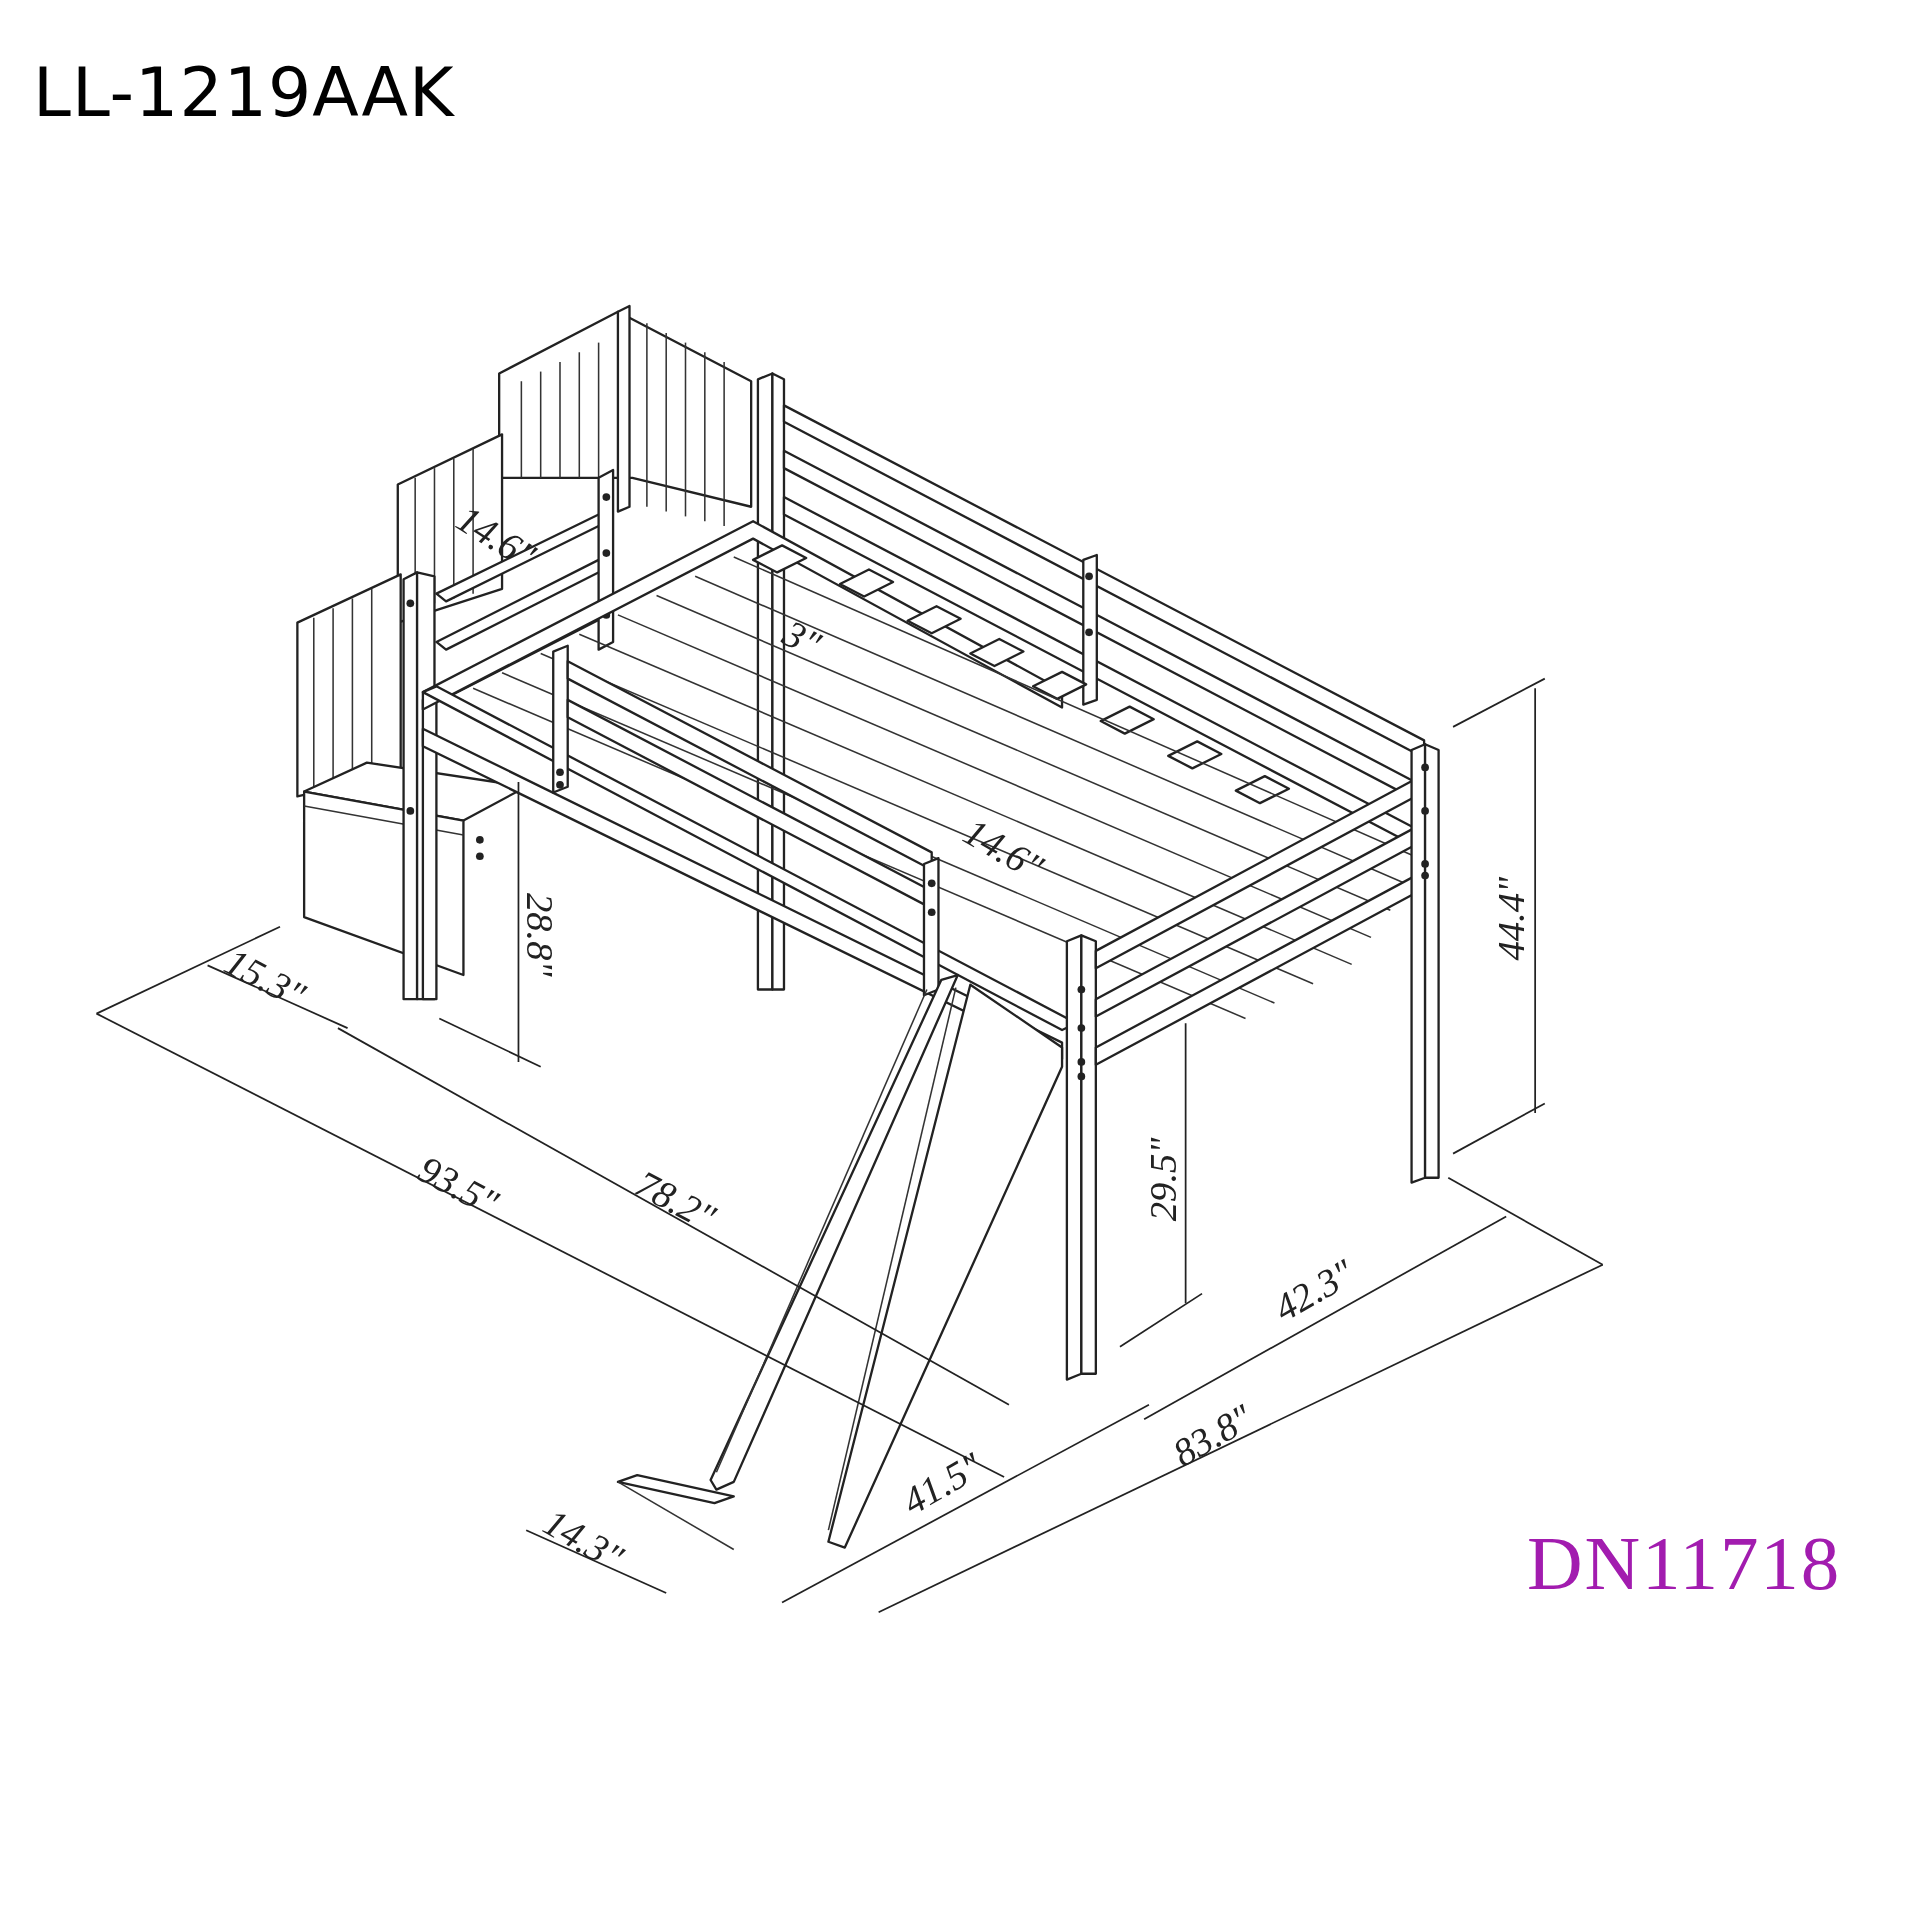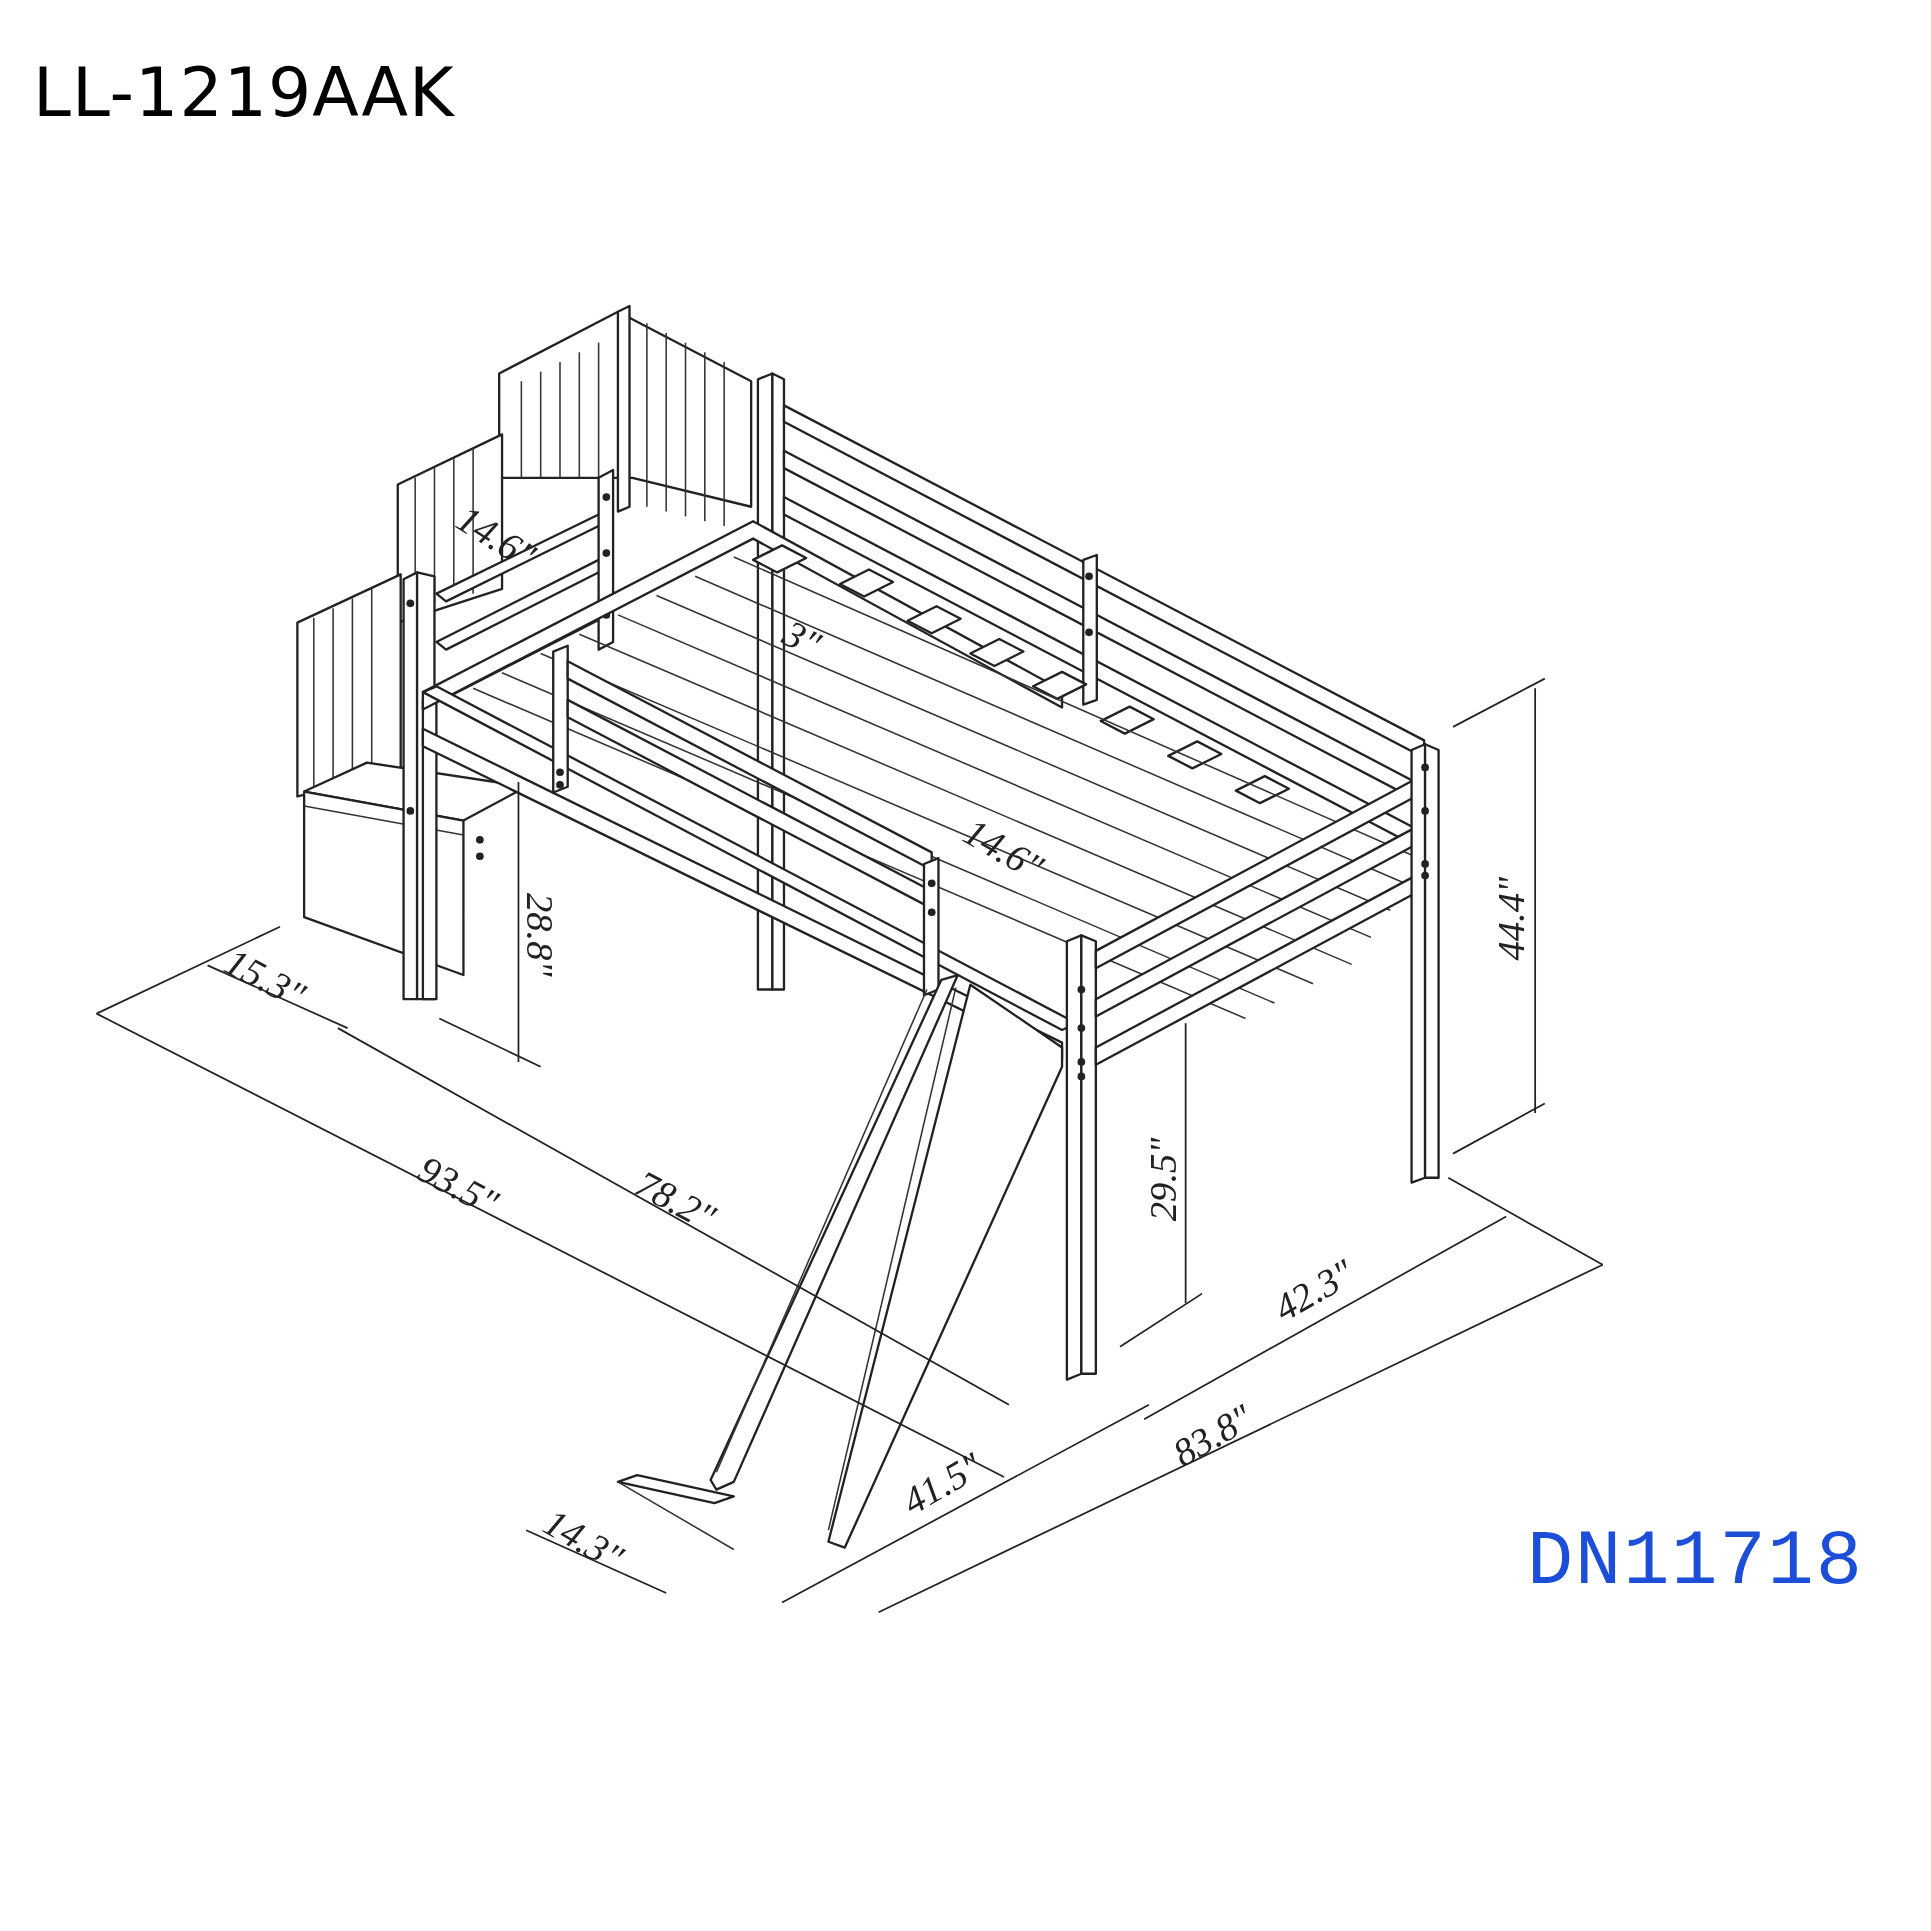--- a/index.html
+++ b/index.html
@@ -5,21 +5,21 @@
   html, body { margin: 0; padding: 0; background: #ffffff; }
   body { width: 1931px; height: 1931px; position: relative; overflow: hidden; }
   .canvas { position: absolute; left: 0; top: 0; width: 1931px; height: 1931px; margin-top: 24px; }
   .title {
     position: absolute; left: 33px; top: 29px;
     font-family: "DejaVu Sans", sans-serif; font-size: 68px; color: #000;
     letter-spacing: 1px;
   }
   .code {
     position: absolute; left: 1527px; top: 1495px;
-    font-family: Liberation Mono, monospace; font-size: 77px; color: #1d4ed8;
+    font-family: Liberation Serif, serif; font-size: 77px; color: #a21caf;
     letter-spacing: 1.9px;
   }
   svg text.dim {
     font-family: "Liberation Serif", serif; font-style: italic;
     font-size: 40px; fill: #222;
   }
   .thin { stroke: #333; stroke-width: 1.6; fill: none; }
   .dimln { stroke: #222; stroke-width: 1.8; fill: none; }
   .panel { stroke: #222; stroke-width: 2.4; fill: #fff; stroke-linejoin: round; }
   .dot { fill: #222; }

